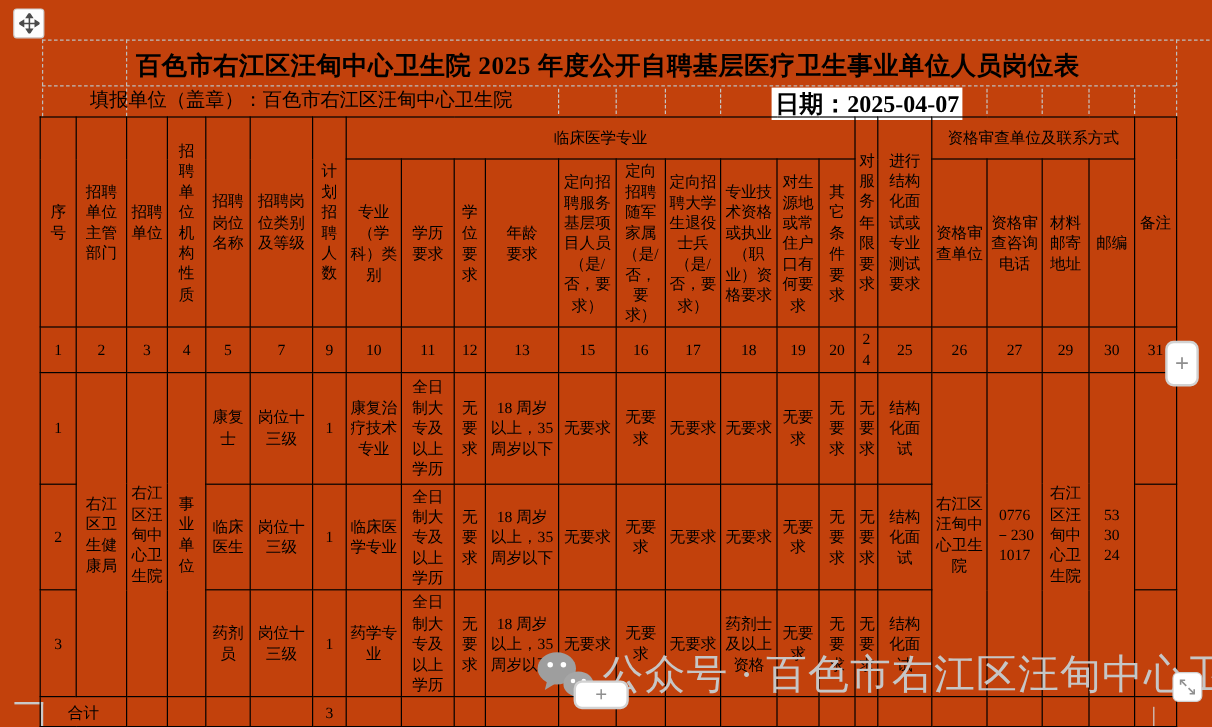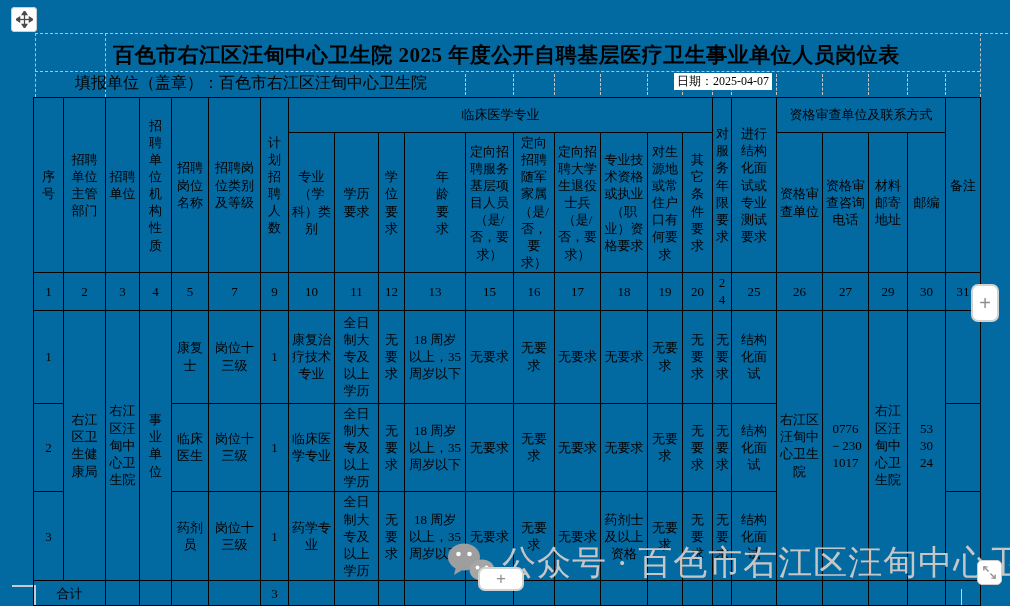--- a/index.html
+++ b/index.html
@@ -1,34 +1,34 @@
 <!DOCTYPE html>
 <html><head>
 <meta charset="utf-8">
 <style>
   * { margin:0; padding:0; box-sizing:border-box; }
   html,body { background:#fff; }
   .page {
-    position:relative; width:1010px; height:606px; background:#0369a1;
+    position:relative; width:1010px; height:606px; background:#c2410c;
     font-family:"Liberation Serif","DejaVu Serif",serif; color:#000;
     overflow:hidden;
   }
   
   .hdash { position:absolute; height:0; border-top:1px dashed #bdbdbd; z-index:0; }
   .vdash { position:absolute; width:0; border-left:1px dashed #bdbdbd; z-index:0; }
   .vdash-sub { position:absolute; top:74px; height:21px; width:0; border-left:1px dashed #c6c6c6; z-index:0; }
 
   .doc-title {
     position:absolute; left:33px; top:40px; width:947px; height:31px;
     font-size:21px; font-weight:700; text-align:center; line-height:31px;
     letter-spacing:0.5px; z-index:1;
   }
   .sub-row { position:absolute; left:33px; top:71px; width:947px; height:26px; z-index:1; }
   .sub-filler { position:absolute; left:42px; top:2px; font-size:16px;font-family:Liberation Mono, monospace; }
-  .sub-date  { position:absolute; left:641px; top:2px; font-size:12px; background:#fff; padding:0 3px; z-index:2; }
+  .sub-date  { position:absolute; left:610px; top:2px; font-size:20px; background:#fff; padding:0 3px; z-index:2;font-weight:bold; }
 
   table.main {
     position:absolute; left:33px; top:97px; width:947px;
     border-collapse:collapse; table-layout:fixed; z-index:1; background:transparent;
   }
   table.main td {
     border:1px solid #000; text-align:center; vertical-align:middle;
     font-size:13px; line-height:1.32; padding:1px 3px;
     word-break:break-all; overflow:hidden;
   }
@@ -129,21 +129,21 @@
       <td colspan="10" class="grp">临床医学专业</td>
       <td rowspan="2" class="np">对服务年限要求</td>
       <td rowspan="2" class="p8">进行结构化面试或专业测试要求</td>
       <td colspan="4" class="grp p12">资格审查单位及联系方式</td>
       <td rowspan="2" class="v1">备注</td>
     </tr>
     <tr style="height:130px">
       <td class="p8">专业（学科）类别</td>
       <td class="p8">学历要求</td>
       <td>学位要求</td>
-      <td style="padding:1px 31px">年龄要求</td>
+      <td style="padding:1px 17px">年龄要求</td>
       <td class="sm">定向招聘服务基层项目人员（是/否，要求）</td>
       <td class="sm">定向招聘随军家属（是/否，要求）</td>
       <td class="sm">定向招聘大学生退役士兵（是/否，要求）</td>
       <td class="sm">专业技术资格或执业（职业）资格要求</td>
       <td class="sm">对生源地或常住户口有何要求</td>
       <td>其它条件要求</td>
       <td class="p8">资格审查单位</td>
       <td class="p8">资格审查咨询电话</td>
       <td>材料邮寄地址</td>
       <td class="pz">邮编</td>

